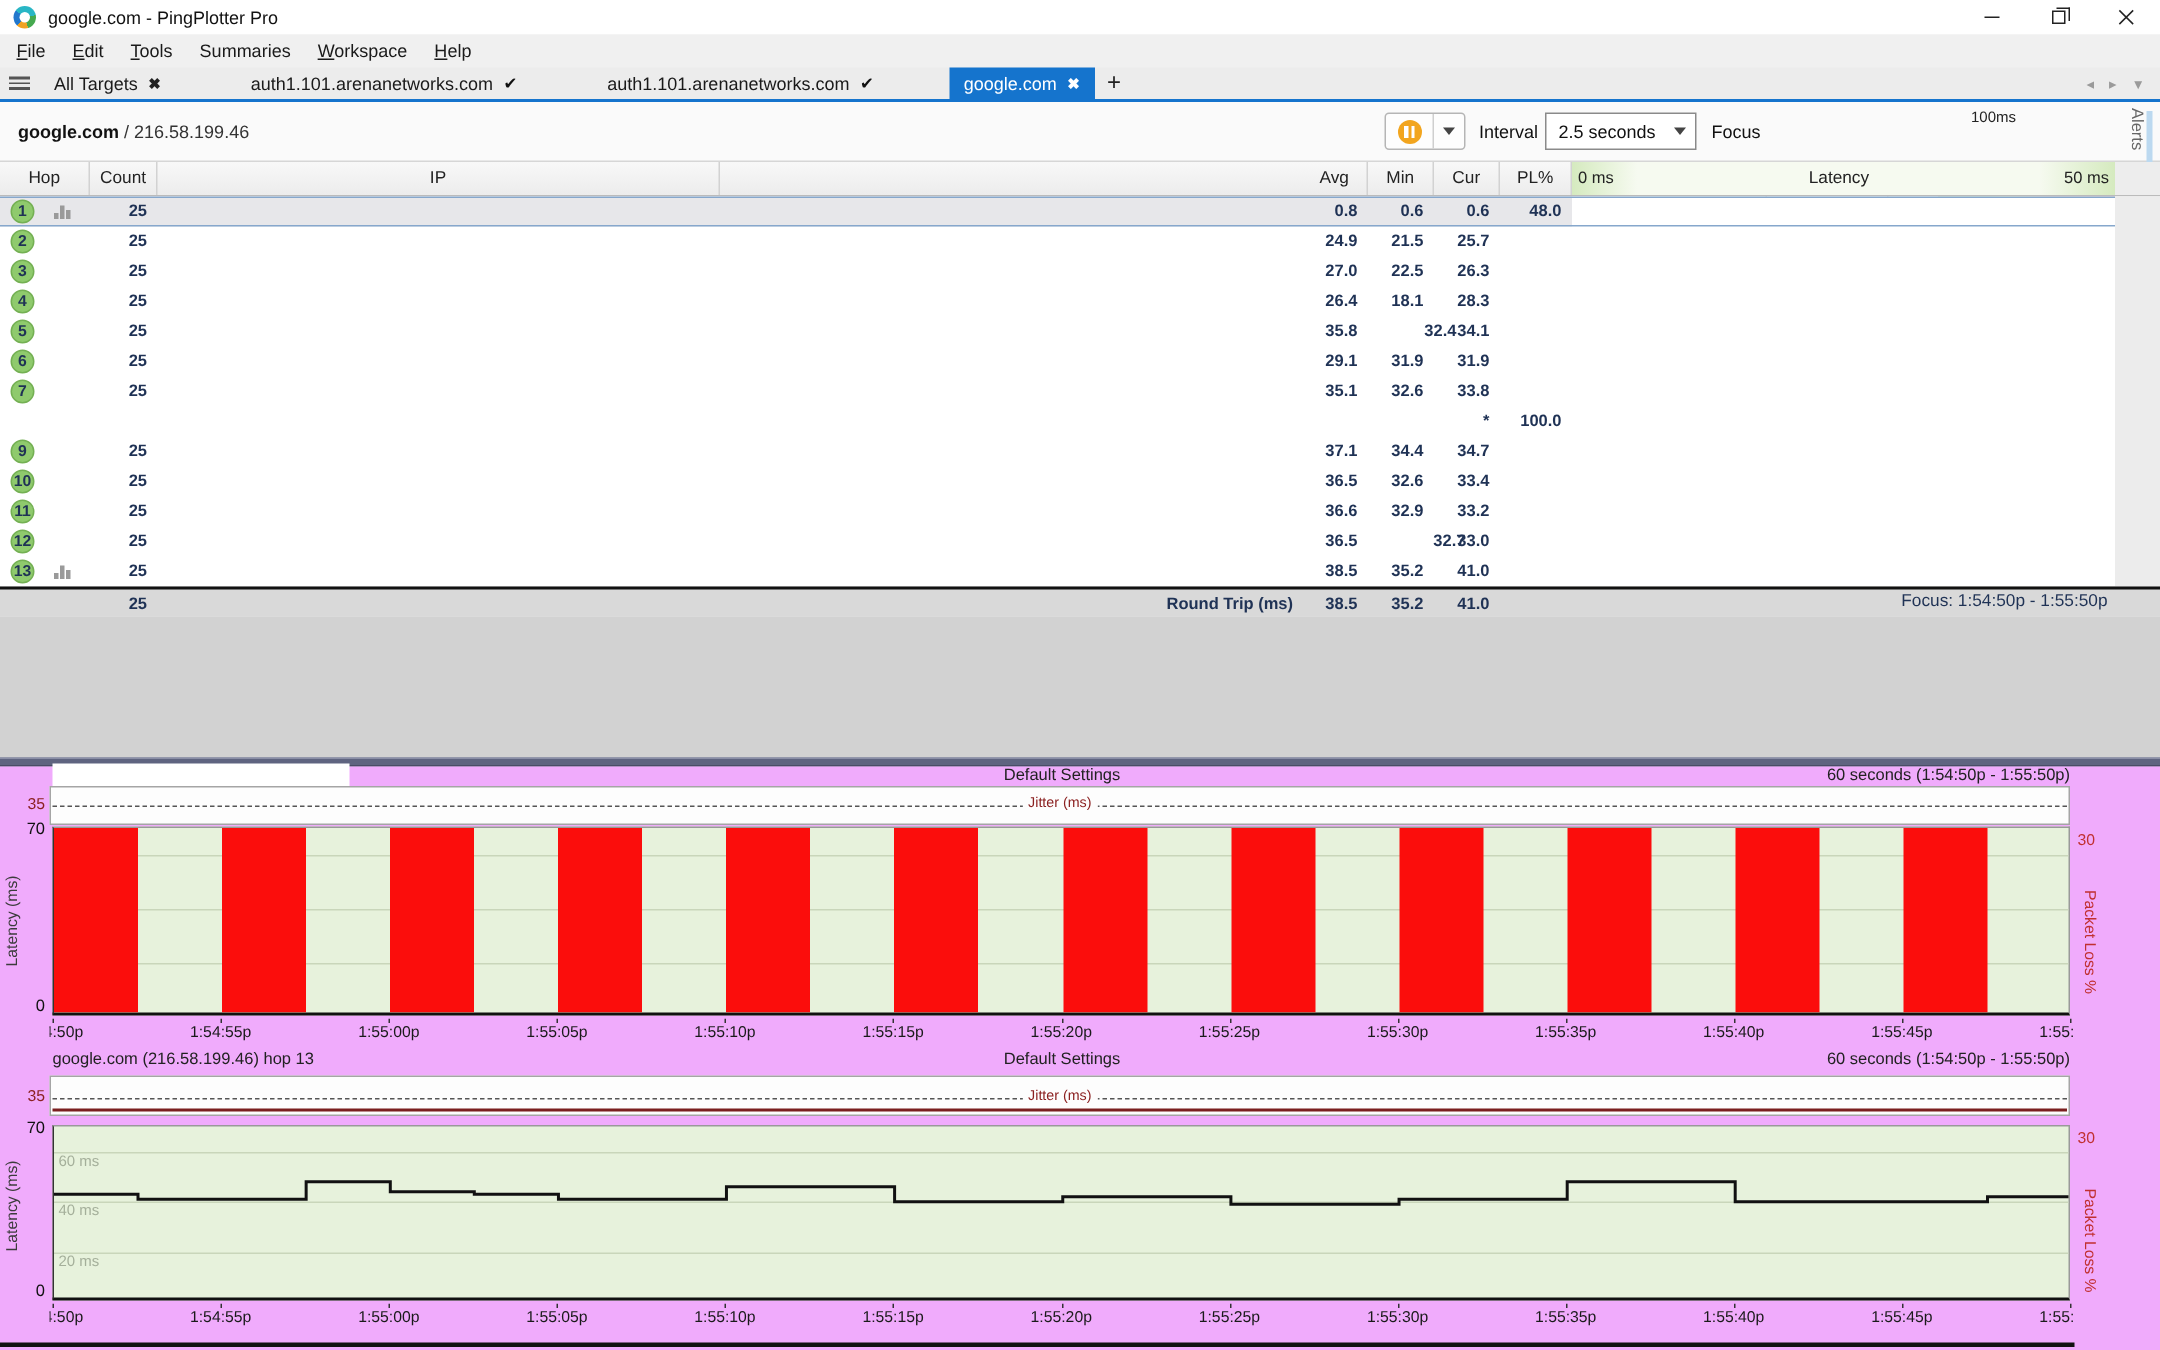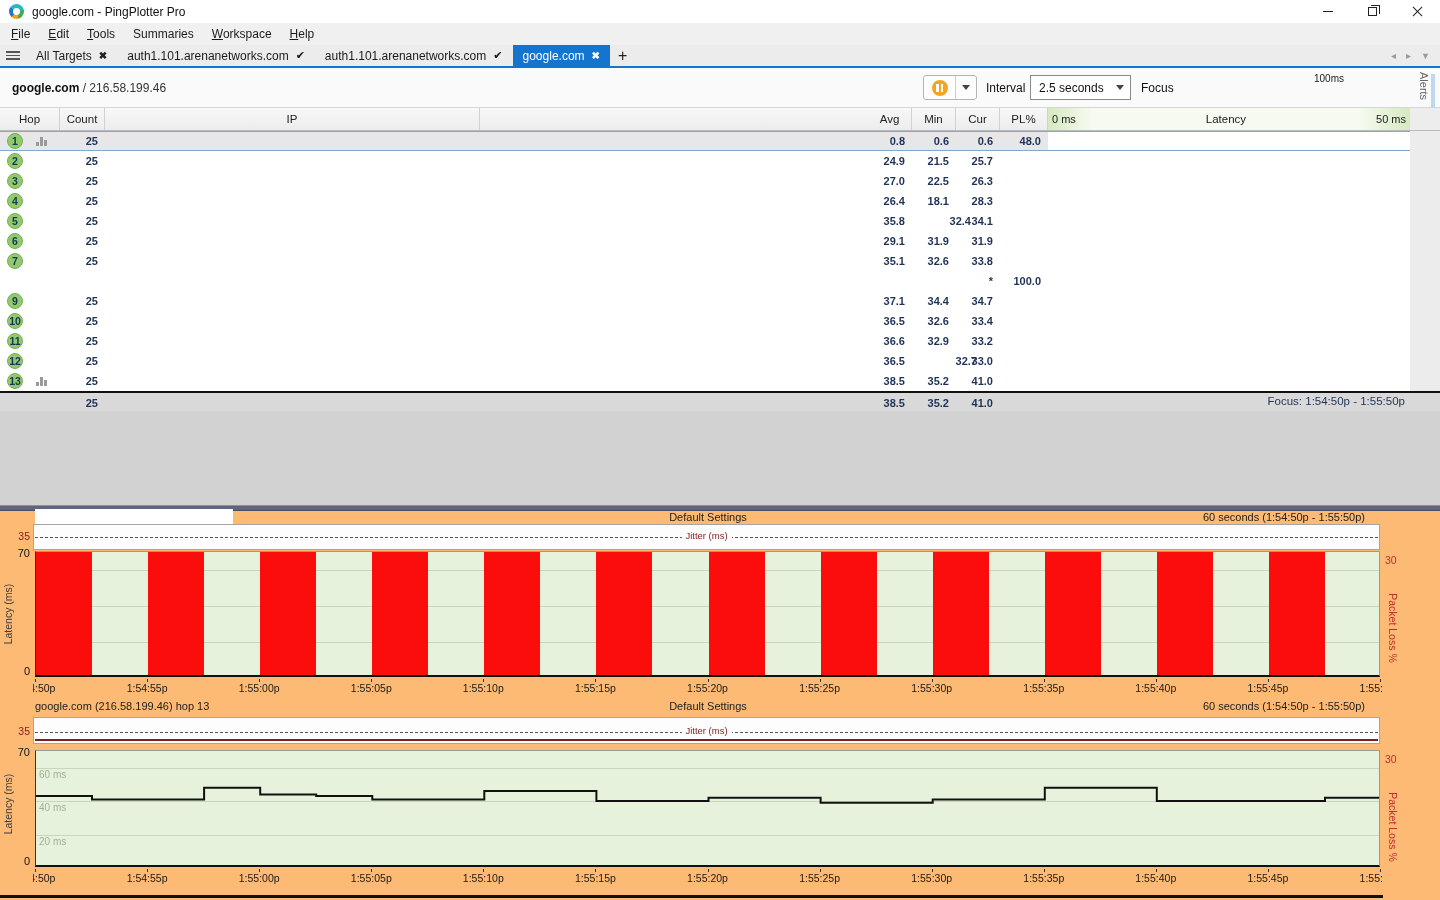--- a/index.html
+++ b/index.html
@@ -82,24 +82,24 @@
   #graph-bg { left:1048px; top:131px; width:362px; height:260px; background:#e7f2dc; }
   #rows-gutter { left:1410px; top:131px; width:30px; height:260px; background:#ececec; }
   #sel-outline { left:0; top:131px; width:1410px; height:20px; border-top:1px solid #86a7cc; border-bottom:1px solid #86a7cc; pointer-events:none; }
 
   #rt-row { left:0; top:391px; width:1440px; height:20px; background:#d9d9d9; border-top:2px solid #111; font-size:11px; font-weight:bold; color:#1f3255; }
   #rt-focus { position:absolute; right:35px; top:2px; font-weight:normal; font-size:11.5px; color:#1f3255; }
   #gray-area { left:0; top:411px; width:1440px; height:94px; background:#d2d2d2; }
   #splitter { left:0; top:505px; width:1440px; height:6px; background:#5f6480; border-top:1px solid #8a8ea6; border-bottom:1px solid #494d66; }
 
   
-  .tl { left:0; width:1440px; background:#fdba74; }
+  .tl { left:0; width:1440px; background:#f0abfc; }
   .tl-header { position:absolute; left:33px; width:1350px; top:0; height:13px; font-size:11px; color:#222; }
   .tl-header .c { position:absolute; left:0; right:0; text-align:center; }
-  .tl-header .r { position:absolute; right:18px; }
+  .tl-header .r { position:absolute; right:3px; }
   .tl-header .l { position:absolute; left:2px; }
   .label-box { position:absolute; left:2px; top:-2px; width:198px; height:15px; background:#fff; }
   .jstrip { position:absolute; left:33px; width:1347px; background:#fdfdfd; border:1px solid #a5a5a5; }
   .jdash { position:absolute; left:1px; right:1px; border-top:1px dashed #555; }
   .jlabel { position:absolute; left:50%; transform:translateX(-50%); background:#fdfdfd; padding:0 4px; font-size:9.5px; color:#8b2020; }
   .jline { position:absolute; left:1px; right:1px; height:2px; background:#7a1f1f; }
   .sidelabel { position:absolute; width:24px; text-align:right; font-size:10.5px; color:#8b2020; }
   .ylab { position:absolute; width:24px; text-align:right; font-size:11px; color:#111; }
   .plot { position:absolute; left:35px; width:1345px; background:#e7f2dc; border-left:1px solid #333; border-right:1px solid #999; border-top:1px solid #999; border-bottom:2px solid #111; overflow:hidden; }
   .gline { position:absolute; left:0; right:0; height:1px; background:#c9d6ba; }
@@ -142,21 +142,21 @@
       <span class="menu-item"><u>W</u>orkspace</span>
       <span class="menu-item"><u>H</u>elp</span>
     </div>
 
   <div id="tabbar" class="abs">
     <div id="hamburger">
         <span></span>
         <span></span>
         <span></span>
       </div>
-    <div id="tabs-holder" style="display:flex;">
+    <div id="tabs-holder" style="display:flex;gap:40px;">
         <div class="tab">
           <span>All Targets</span>
           <span class="tab-close">✖</span>
         </div>
         <div class="tab">
           <span>auth1.101.arenanetworks.com</span>
           <span class="tab-check">✔</span>
         </div>
         <div class="tab">
           <span>auth1.101.arenanetworks.com</span>
@@ -440,20 +440,21 @@
     <div class="cell num" style="left:912px;width:44px;padding-right:7px;">35.2</div>
     <div class="cell num" style="left:956px;width:44px;padding-right:7px;">41.0</div>
     <div class="cell num" style="left:1000px;width:48px;padding-right:7px;"></div>
   </div>
     </div>
   <div id="rows-gutter" class="abs"></div>
   <div id="sel-outline" class="abs"></div>
 
   <div id="rt-row" class="abs">
     <div class="cell num" style="left:60px;width:45px;padding-right:7px;">25</div>
+    <div class="cell num" style="left:480px;width:388px;padding-right:6px;">Round Trip (ms)</div>
     <div class="cell num" style="left:868px;width:44px;padding-right:7px;">38.5</div>
     <div class="cell num" style="left:912px;width:44px;padding-right:7px;">35.2</div>
     <div class="cell num" style="left:956px;width:44px;padding-right:7px;">41.0</div>
     <span id="rt-focus">Focus: 1:54:50p - 1:55:50p</span>
   </div>
 
   <div id="gray-area" class="abs"></div>
   <div id="splitter" class="abs"></div>
 
   <div id="tl1" class="tl abs" style="top:511px;height:189px;">

